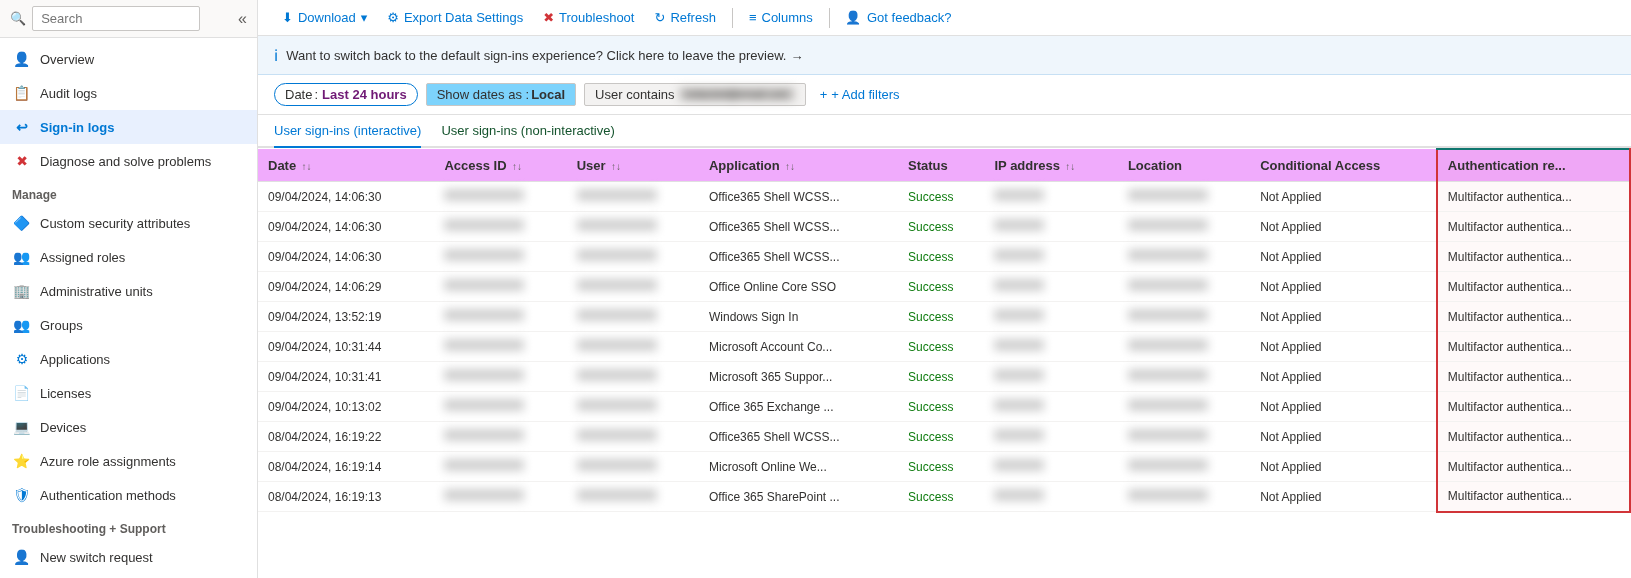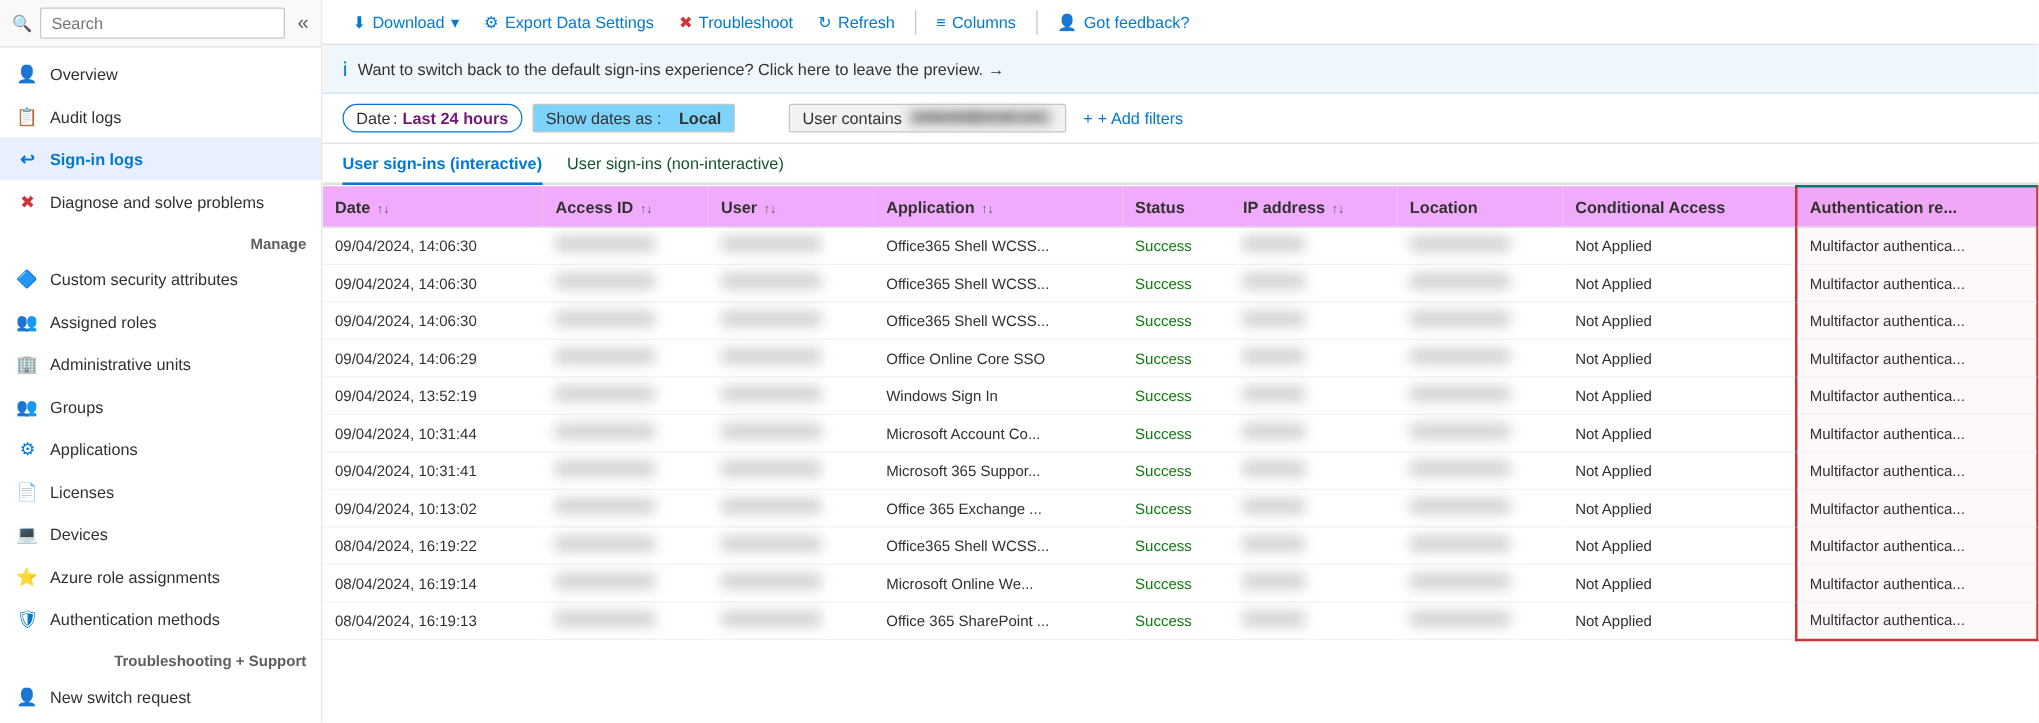--- a/index.html
+++ b/index.html
@@ -20,21 +20,21 @@
       display: flex;
       align-items: center;
       padding: 6px 10px;
       border-bottom: 1px solid #e0e0e0;
       background: #faf9f8;
     }
     .sidebar-search input {
       border: 1px solid #c8c6c4;
       border-radius: 2px;
       padding: 4px 8px;
-      width: 196px;
+      width: 168px;
       font-size: 13px;
       outline: none;
     }
     .sidebar-collapse-btn {
       margin-left: auto;
       background: none;
       border: none;
       cursor: pointer;
       color: #605e5c;
       font-size: 16px;
@@ -58,21 +58,20 @@
       justify-content: center;
       font-size: 14px;
       flex-shrink: 0;
     }
     .sidebar-section-label {
       padding: 10px 12px 4px 12px;
       font-size: 12px;
       font-weight: 600;
       color: #605e5c;
       text-transform: none;
-      text-align: right;
     }
 
     
     .main {
       flex: 1;
       display: flex;
       flex-direction: column;
       overflow: hidden;
       background: #fff;
     }
@@ -153,21 +152,20 @@
       display: flex;
       align-items: flex-start;
       background: #f3f2f1;
       border: 1px solid #c8c6c4;
       border-radius: 2px;
       padding: 3px 10px;
       font-size: 12px;
       cursor: pointer;
       color: #323130;
       gap: 4px;
-      margin-left: 35px;
     }
     .filter-user-value {
       background: #c8c6c4;
       border-radius: 2px;
       padding: 1px 6px;
       font-size: 11px;
       color: #323130;
       filter: blur(4px);
     }
     .add-filters-btn {
@@ -193,21 +191,21 @@
       margin-right: 20px;
       cursor: pointer;
       font-size: 13px;
       color: #14532d;
       border-bottom: 2px solid transparent;
       margin-bottom: -2px;
     }
     .tab.active {
       color: #0078d4;
       border-bottom: 2px solid #0078d4;
-      font-weight: 700;
+      font-weight: 400;
     }
 
     
     .table-container {
       flex: 1;
       overflow: auto;
     }
     table {
       width: 100%;
       border-collapse: collapse;
@@ -386,21 +384,21 @@
   </div>
 
   <div class="filters-bar">
     <div class="filter-chip">
       <span class="filter-chip-label">Date</span>
       <span style="margin:0 2px;">:</span>
       <span class="filter-chip-value">Last 24 hours</span>
     </div>
     <div class="filter-plain">
       <span>Show dates as :</span>
-      <span style="font-weight:600;margin-left:14px;">Local</span>
+      <span style="font-weight:600;margin-left:2px;">Local</span>
     </div>
     <div class="filter-user-chip">
       <span>User contains</span>
       <span class="filter-user-value">redacted@email.com</span>
     </div>
     <button class="add-filters-btn">
       <span>+</span>
       <span>+ Add filters</span>
     </button>
   </div>

